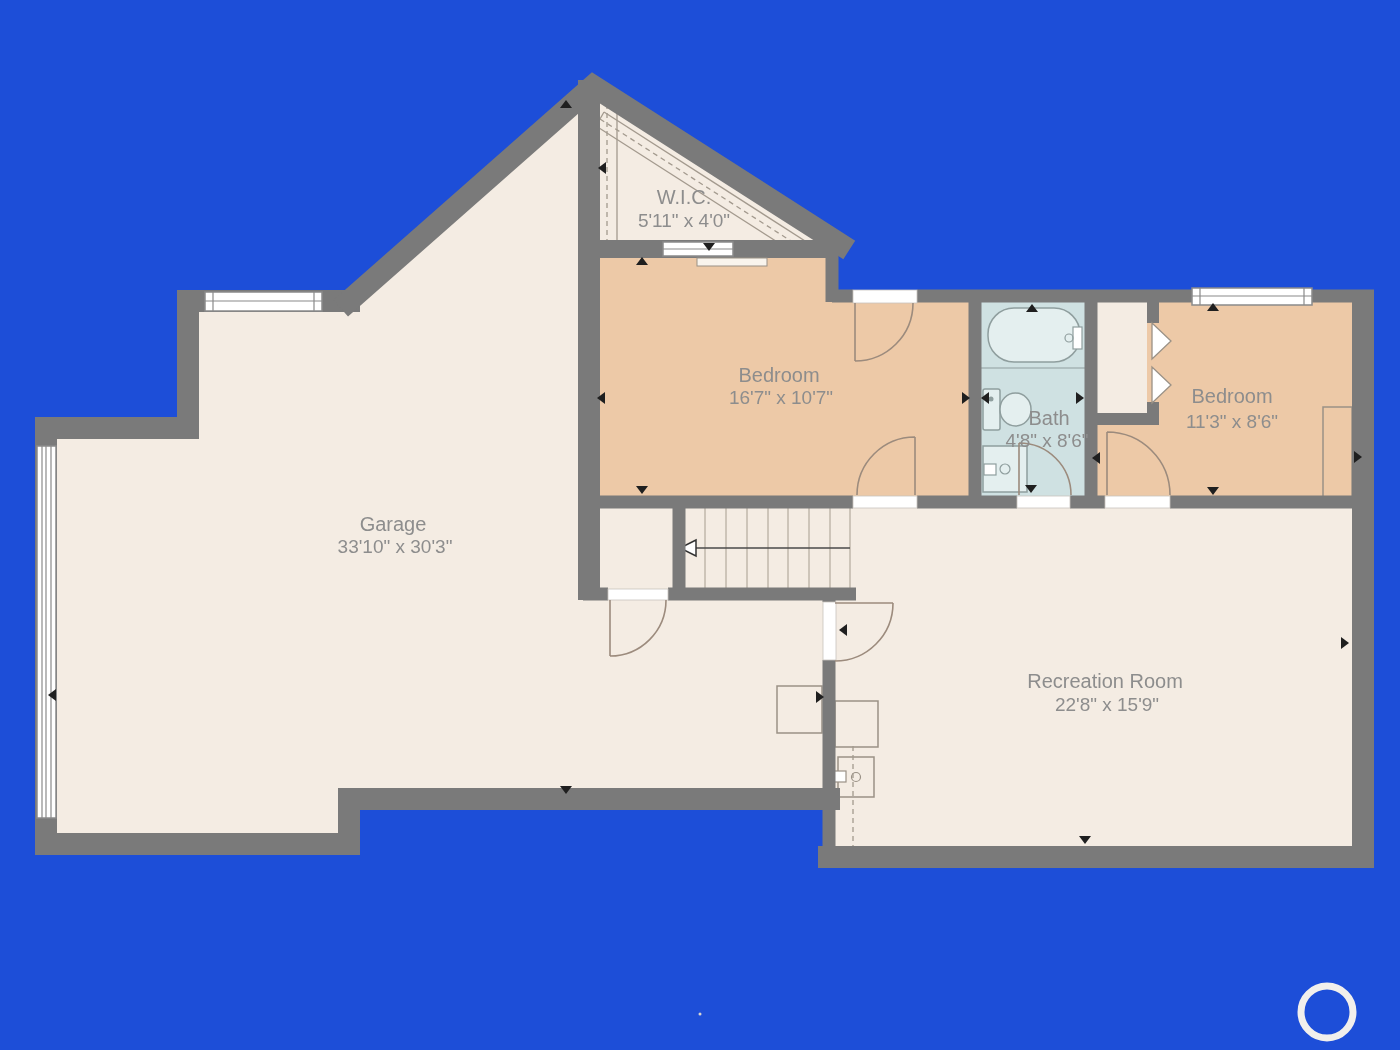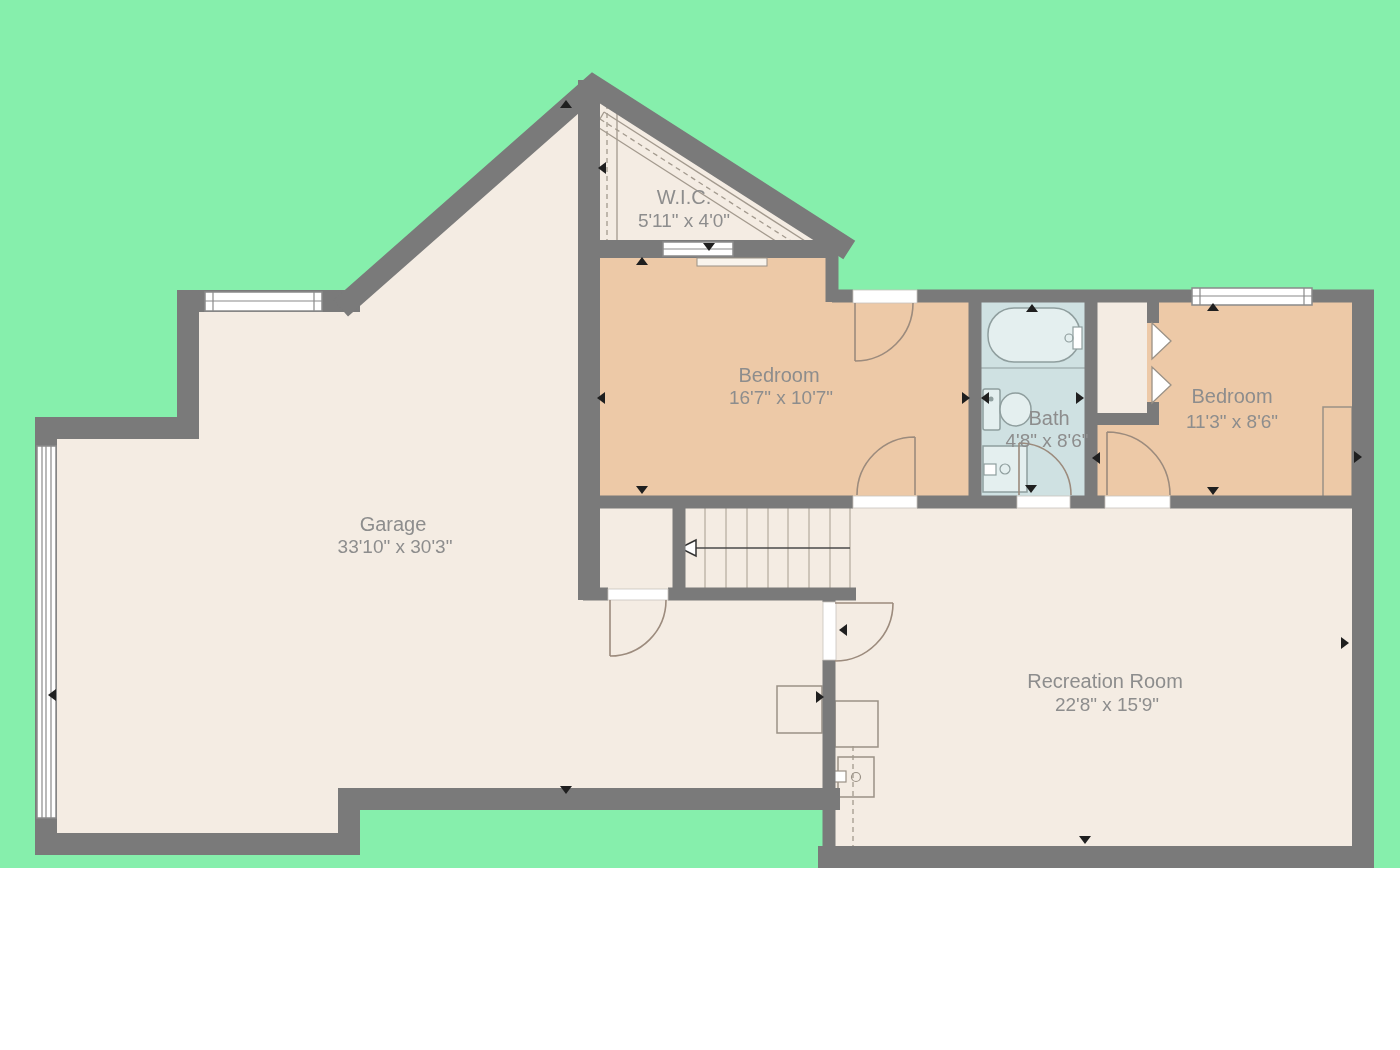--- a/index.html
+++ b/index.html
@@ -3,21 +3,21 @@
 <meta charset="utf-8">
 <style>
   :root{
     --wall:#7a7a7a;
     --floor:#f4ece3;
     --bedroom:#edc9a7;
     --bath:#cfe1e2;
     --label:#8d8d8d;
   }
   html,body{margin:0;padding:0;background:#ffffff;}
-  .stage{position:relative;width:1400px;height:868px;background:#86efac;overflow:hidden;}
+  .stage{position:relative;width:1400px;height:1050px;background:#1d4ed8;overflow:hidden;}
   svg{display:block;}
   .wall{stroke:var(--wall);fill:none;stroke-linejoin:miter;}
   .floor-cream{fill:var(--floor);stroke:none;}
   .floor-bed{fill:var(--bedroom);stroke:none;}
   .floor-bath{fill:var(--bath);stroke:none;}
   .lbl{fill:var(--label);font-family:"Liberation Sans",sans-serif;font-size:20px;text-anchor:middle;}
   .dims{font-size:19px;}
   .fix{fill:#e4efef;stroke:#8f9e9e;stroke-width:1.5;}
   .fixline{stroke:#8f9e9e;stroke-width:1.2;fill:none;}
   .fixc{fill:var(--floor);stroke:#9a9186;stroke-width:1.5;}

